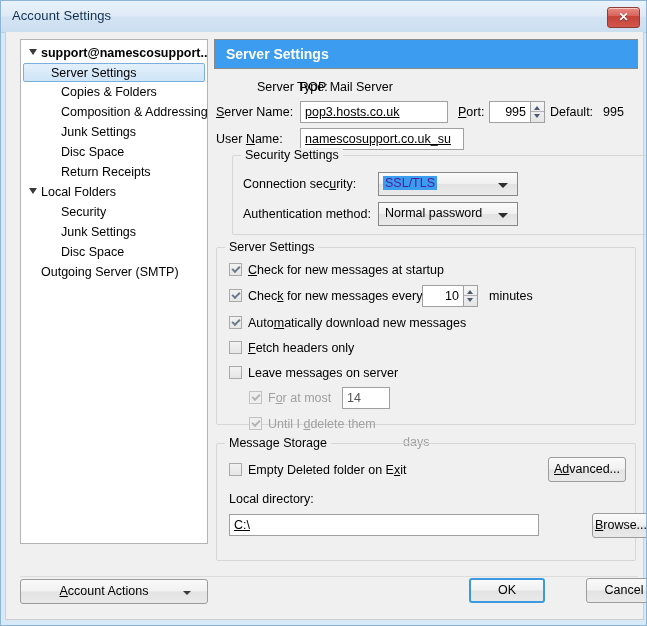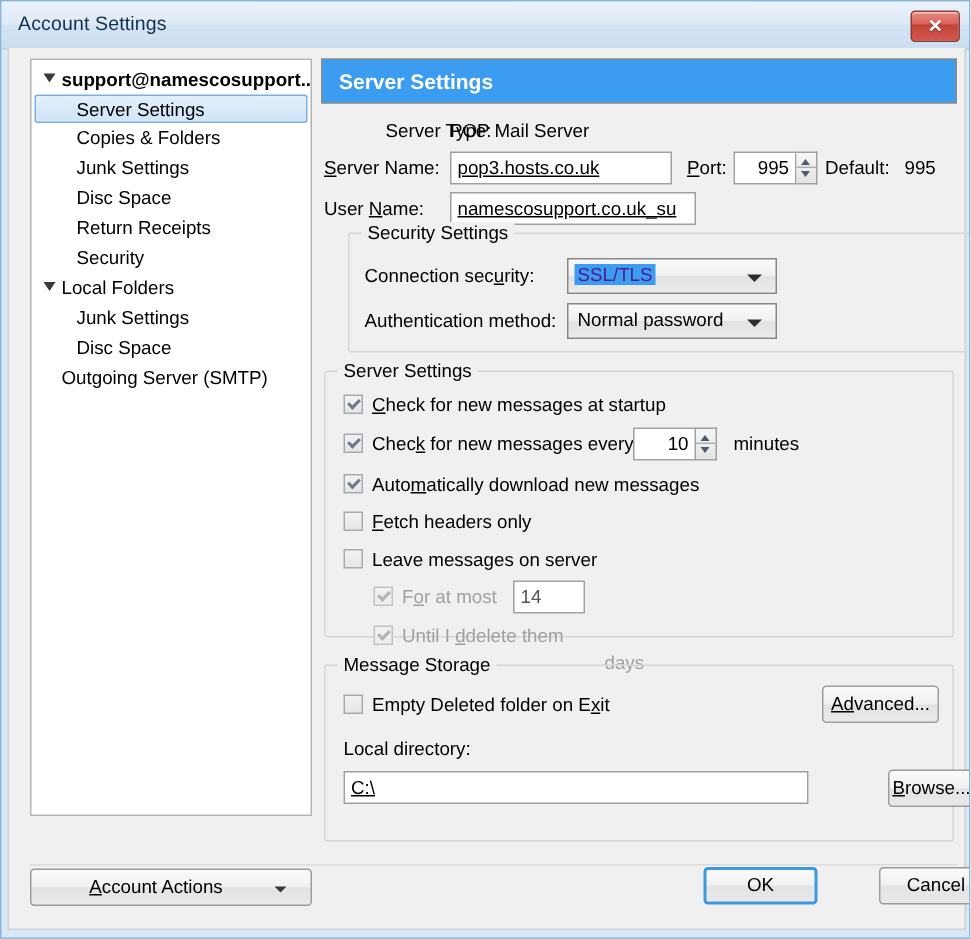--- a/index.html
+++ b/index.html
@@ -89,21 +89,21 @@
     color: #000000;
     white-space: nowrap;
     overflow: hidden;
     cursor: default;
   }
   .tree-item.account {
     font-weight: bold;
     padding-left: 20px;
   }
   .tree-item.child {
-    padding-left: 30px;
+    padding-left: 40px;
   }
   .tree-item.group {
     padding-left: 20px;
   }
   .tree-item.root {
     padding-left: 20px;
   }
   .twisty {
     position: absolute;
     left: 8px;
@@ -367,34 +367,37 @@
           <span class="twisty"></span>
           <span>support@namescosupport....</span>
         </div>
         <div class="tree-item child selected">
           <span>Server Settings</span>
         </div>
         <div class="tree-item child">
           <span>Copies &amp; Folders</span>
         </div>
         <div class="tree-item child">
+          <span>Composition &amp; Addressing</span>
+        </div>
+        <div class="tree-item child">
           <span>Junk Settings</span>
         </div>
         <div class="tree-item child">
           <span>Disc Space</span>
         </div>
         <div class="tree-item child">
           <span>Return Receipts</span>
-        </div>
-        <div class="tree-item child">
-          <span>Security</span>
         </div>
         <div class="tree-item group">
           <span class="twisty"></span>
           <span>Local Folders</span>
+        </div>
+        <div class="tree-item child">
+          <span>Security</span>
         </div>
         <div class="tree-item child">
           <span>Junk Settings</span>
         </div>
         <div class="tree-item child">
           <span>Disc Space</span>
         </div>
         <div class="tree-item root">
           <span>Outgoing Server (SMTP)</span>
         </div>

